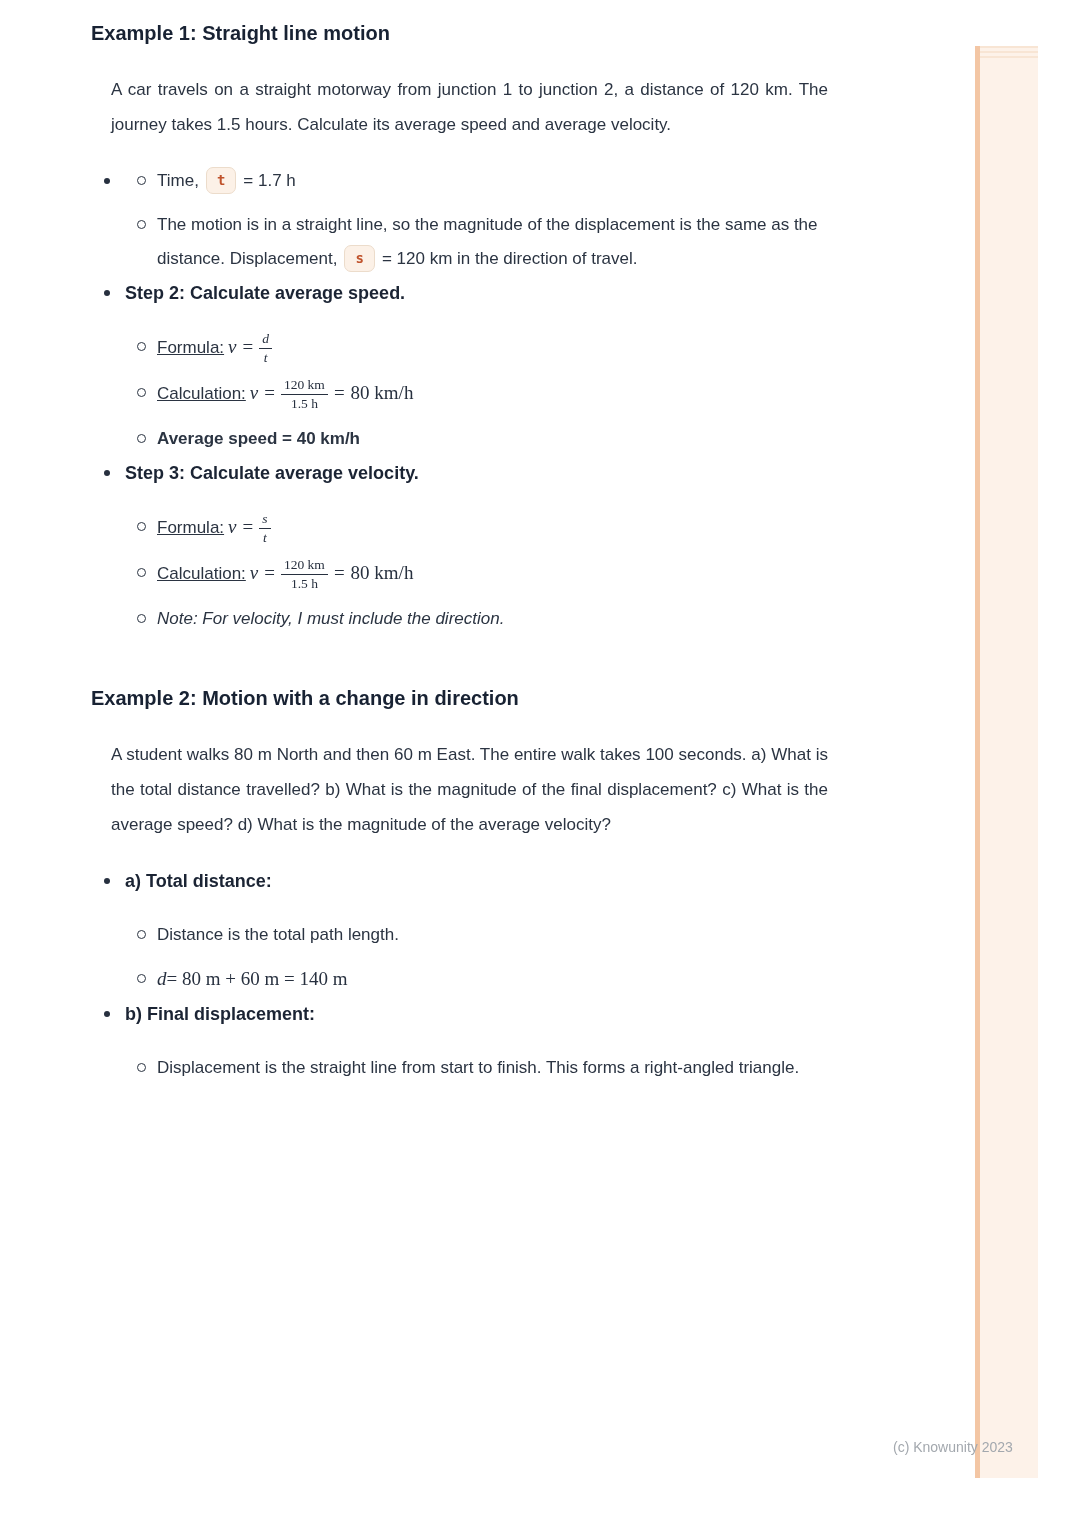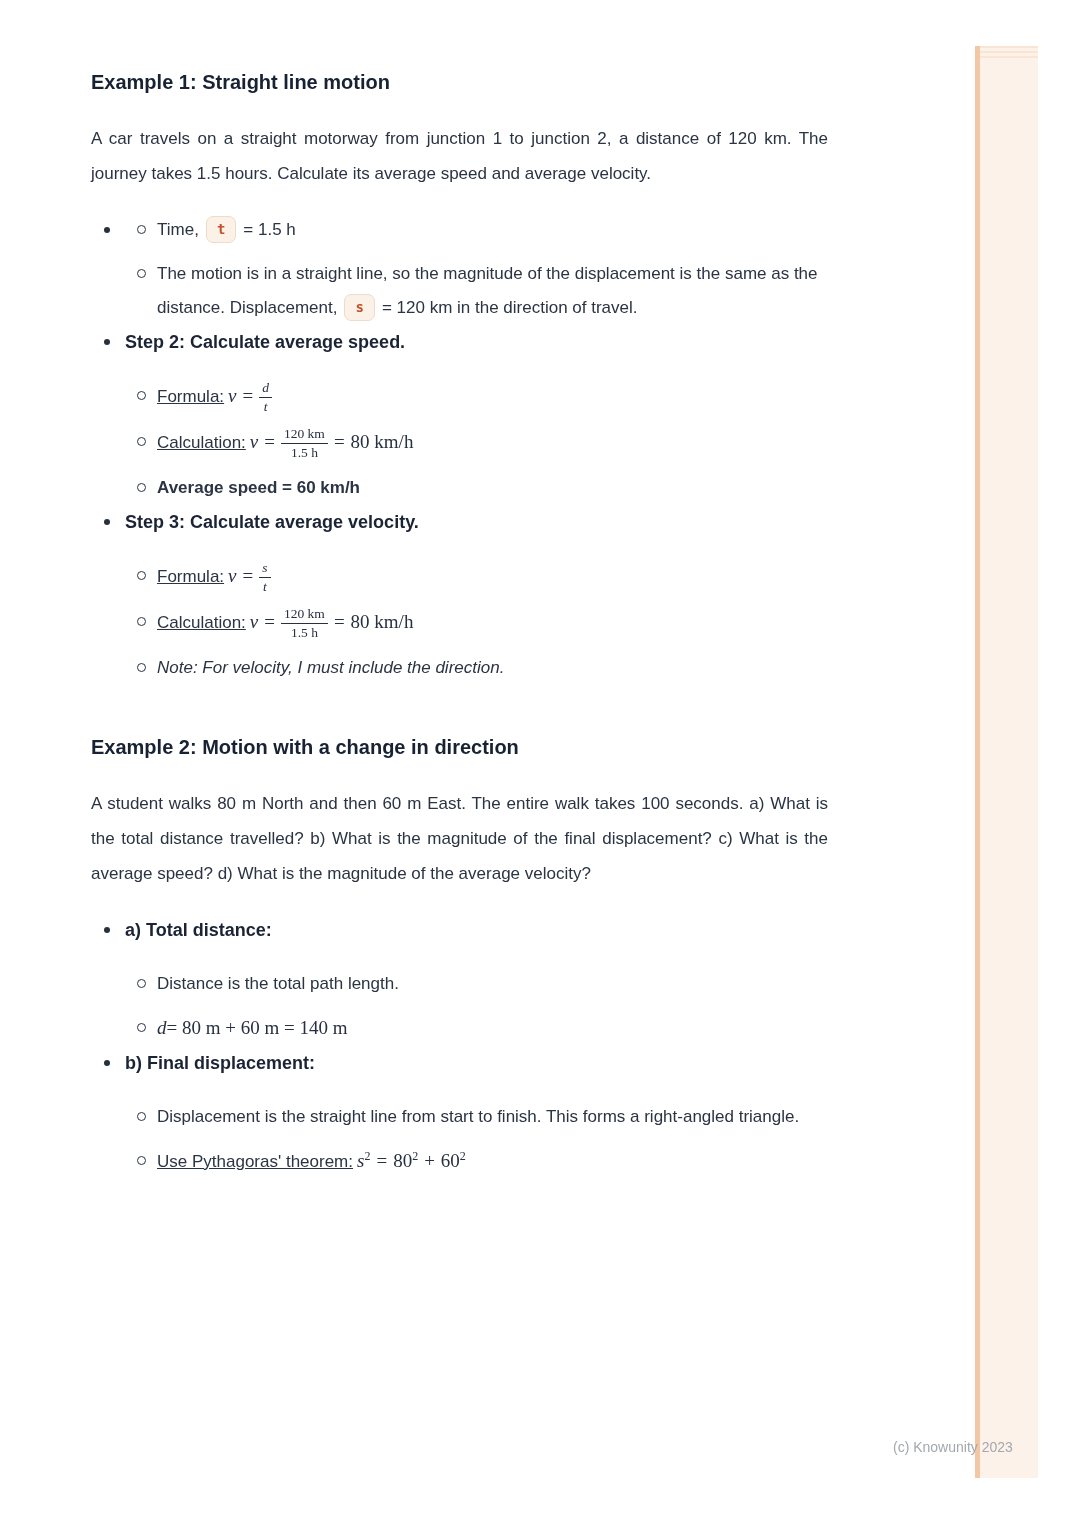--- a/index.html
+++ b/index.html
@@ -15,24 +15,24 @@
   .edge-bar { position:absolute; left:975px; top:46px; width:63px; height:1432px; background:#fdf2e9; }
   .edge-stripe { position:absolute; left:0; top:0; width:5px; height:100%; background:#f3c6a4; }
   .edge-lines { position:absolute; left:5px; right:0; top:0; height:13px;
     background:repeating-linear-gradient(to bottom,#f8e5d4 0 2px,#fdf2e9 2px 5px); }
 
   .watermark { position:absolute; left:893px; top:1438px; font-size:14px; line-height:18px; color:#a3a8ae; z-index:2; }
 
   .content { position:absolute; left:91px; top:0; width:737px; }
 
   .heading { font-size:20px; line-height:26px; font-weight:700; color:#182233; }
-  .heading.first { margin-top:69px; }
+  .heading.first { margin-top:20px; }
   .heading.later { margin-top:49px; }
 
-  .para { margin-top:26px; font-size:17px; line-height:35px; text-align:justify; color:#2b3442; }
+  .para { margin-top:26px; font-size:17px; line-height:35px; text-align:justify; color:#2b3442;margin-left:20px; }
 
   ul.l1 { list-style:none; margin:22px 0 0 0; padding:0 0 0 34px; }
   .l1 > li { position:relative; }
   .l1 > li + li { }
   .l1 > li::before { content:""; position:absolute; left:-21px; top:14px; width:6px; height:6px;
     border-radius:50%; background:#27303f; }
   .l1-head { font-size:18px; line-height:35px; font-weight:700; color:#1b2434; }
 
   ul.l2 { list-style:none; margin:0; padding:0 0 0 32px; }
   .l2 > li { position:relative; font-size:17px; line-height:34px; color:#2b3442; }
@@ -76,35 +76,35 @@
   <div class="content">
 
     <div class="heading first">Example 1: Straight line motion</div>
 
     <p class="para">A car travels on a straight motorway from junction 1 to junction 2, a distance of 120 km. The journey takes 1.5 hours. Calculate its average speed and average velocity.</p>
 
     <ul class="l1">
 
       <li>
         <ul class="l2">
-          <li><span>Time,</span><span class="badge">t</span><span>= 1.5 h</span></li>
+          <li><span>Time,</span><span class="badge">t</span><span>= 1.7 h</span></li>
           <li><span>The motion is in a straight line, so the magnitude of the displacement is the same as the distance. Displacement,</span><span class="badge">s</span><span>= 120 km in the direction of travel.</span></li>
         </ul>
       </li>
 
       <li>
         <div class="l1-head">Step 2: Calculate average speed.</div>
         <ul class="l2">
           <li>
             <span class="mlabel">Formula:</span><span class="math"><span class="mi">v</span><span class="mo">=</span><span class="frac"><span class="num mi">d</span><span class="den mi">t</span></span></span>
           </li>
           <li>
             <span class="mlabel">Calculation:</span><span class="math"><span class="mi">v</span><span class="mo">=</span><span class="frac"><span class="num">120 km</span><span class="den">1.5 h</span></span><span class="mo">=</span><span>80 km/h</span></span>
           </li>
-          <li class="answer"><span>Average speed = 60 km/h</span></li>
+          <li class="answer"><span>Average speed = 40 km/h</span></li>
         </ul>
       </li>
 
       <li>
         <div class="l1-head">Step 3: Calculate average velocity.</div>
         <ul class="l2">
           <li>
             <span class="mlabel">Formula:</span><span class="math"><span class="mi">v</span><span class="mo">=</span><span class="frac"><span class="num mi">s</span><span class="den mi">t</span></span></span>
           </li>
           <li>
@@ -126,21 +126,18 @@
         <ul class="l2">
           <li><span>Distance is the total path length.</span></li>
           <li><span class="math"><span class="mi">d</span><span>= 80 m + 60 m = 140 m</span></span></li>
         </ul>
       </li>
 
       <li>
         <div class="l1-head">b) Final displacement:</div>
         <ul class="l2">
           <li><span>Displacement is the straight line from start to finish. This forms a right-angled triangle.</span></li>
-          <li>
-            <span class="mlabel">Use Pythagoras' theorem:</span><span class="math"><span class="mi">s</span><sup class="msup">2</sup><span class="mo">=</span><span>80</span><sup class="msup">2</sup><span class="mo">+</span><span>60</span><sup class="msup">2</sup></span>
-          </li>
         </ul>
       </li>
     </ul>
 
   </div>
 </div>
 
 </body></html>

